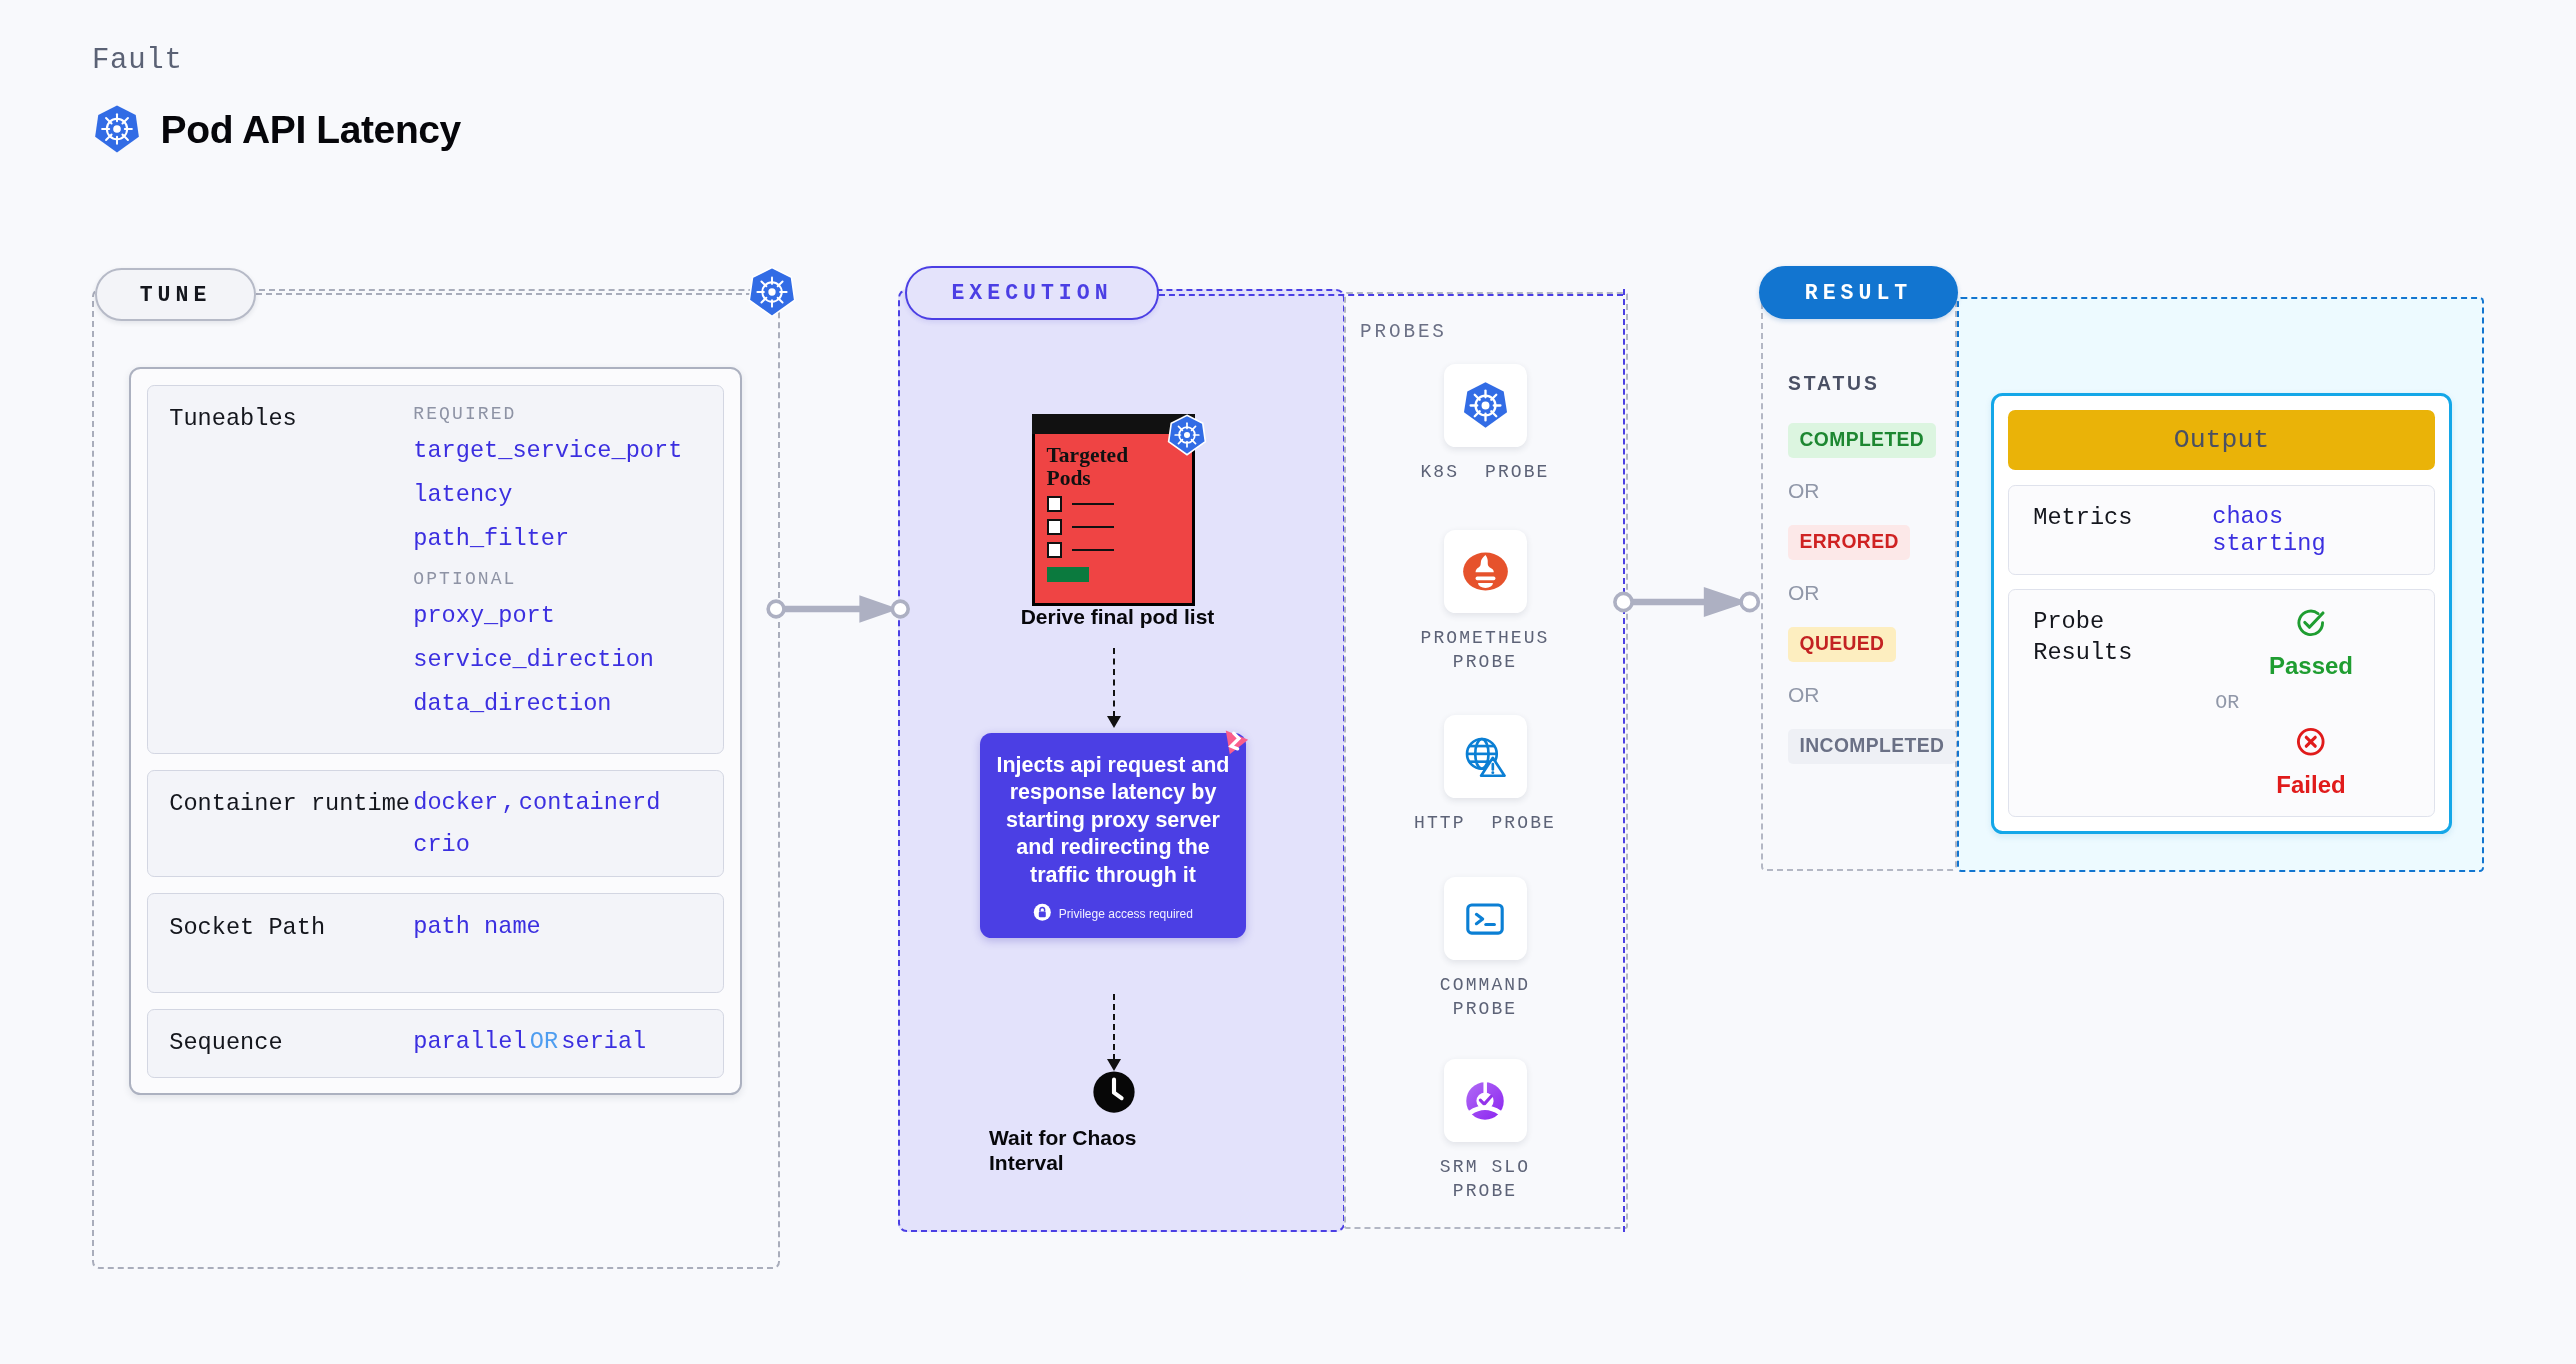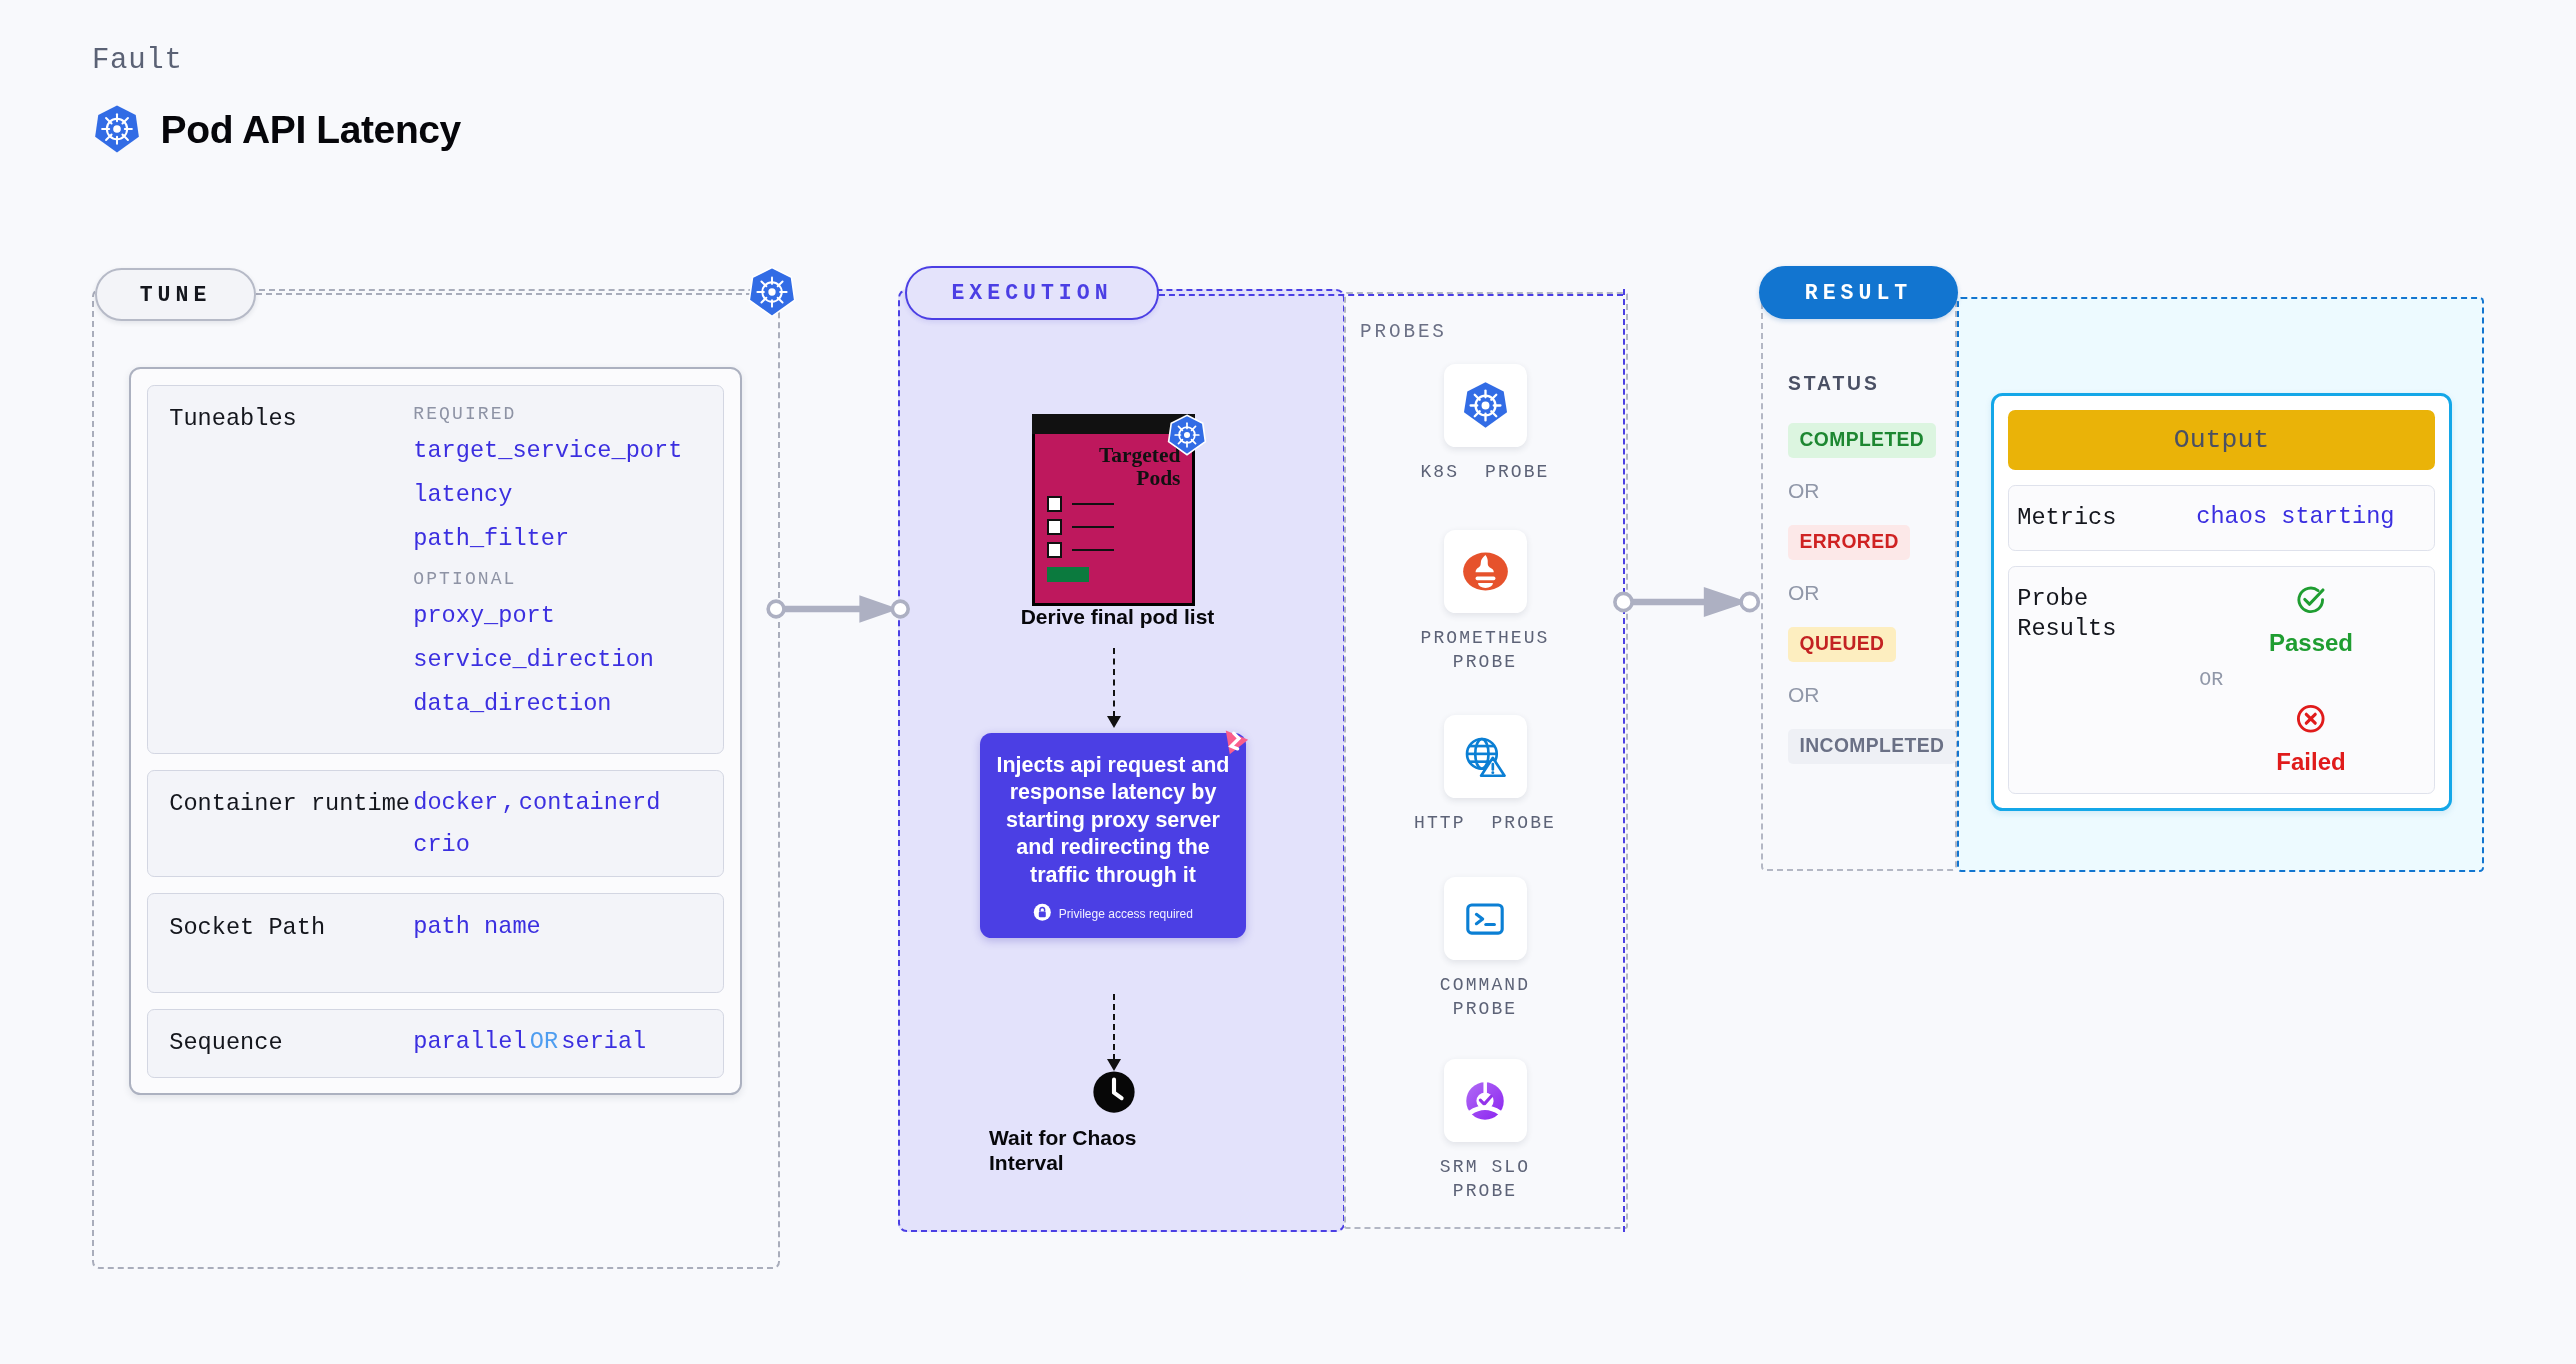--- a/index.html
+++ b/index.html
@@ -107,22 +107,22 @@
   }
   #probes-title {
     position: absolute; left: 1360px; top: 321px;
     font-family: "Liberation Mono", monospace; font-size: 19.3px;
     color: #6b7085; letter-spacing: 2.9px;
   }
 
   
   #pods-card-wrap { position: absolute; left: 1032px; top: 414px; width: 163px; }
   #pods-card {
-    width: 163px; height: 172px; background: #be185d;
-    border: 3.6px solid #000; border-top: none; position: relative; text-align: right;
+    width: 163px; height: 172px; background: #ef4444;
+    border: 3.6px solid #000; border-top: none; position: relative;
   }
   #pods-titlebar { height: 20px; background: #111; }
   #pods-body { padding: 10px 11.5px 0 11.5px; }
   #pods-heading { font-size: 21.5px; font-weight: bold; color: #111; line-height: 1.05; font-family: "Liberation Serif", serif; }
   .pod-row { display: flex; align-items: center; gap: 10px; margin-top: 7.2px; }
   .pod-cb { width: 15.8px; height: 15.8px; border: 2.9px solid #111; background: #fff; }
   .pod-line { width: 42px; height: 0; border-top: 2.9px solid #111; }
   #pods-green { width: 42px; height: 15.8px; background: #0b7a3e; margin-top: 8.6px; }
   #pods-k8s { position: absolute; right: -15.8px; top: -20px; width: 42px; height: 42px; }
   #derive-label {
@@ -198,21 +198,21 @@
     padding: 14.3px; box-shadow: 0 2.1px 6.4px rgba(20,120,180,.12);
   }
   #output-header {
     background: #eab308; border-radius: 7.2px; height: 60px;
     display: flex; align-items: center; justify-content: center;
     font-family: "Liberation Mono", monospace; font-size: 26.5px;
     color: #4a5064; margin-bottom: 14.3px; text-align: right;
   }
   .out-section {
     background: #fbfbfd; border: 1.4px solid #dfe2ec; border-radius: 7.2px;
-    padding: 17px 8px; margin-bottom: 14.3px; display: flex; align-items: flex-start;
+    padding: 17px 24px; margin-bottom: 14.3px; display: flex; align-items: flex-start;
   }
   .out-section:last-child { margin-bottom: 0; }
   .out-label {
     font-family: "Liberation Mono", monospace; font-size: 23.6px;
     color: #14161d; width: 179px; flex: none; line-height: 1.3;
   }
   .out-values { flex: 1; }
   .pr-row { display: flex; align-items: center; gap: 11.5px; flex-direction: column; }
   .pr-text { font-size: 24px; font-weight: bold; }
   .pr-or { font-family: "Liberation Mono", monospace; font-size: 20px; color: #9097a8; margin: 11.5px 0 11.5px 2.9px; }

